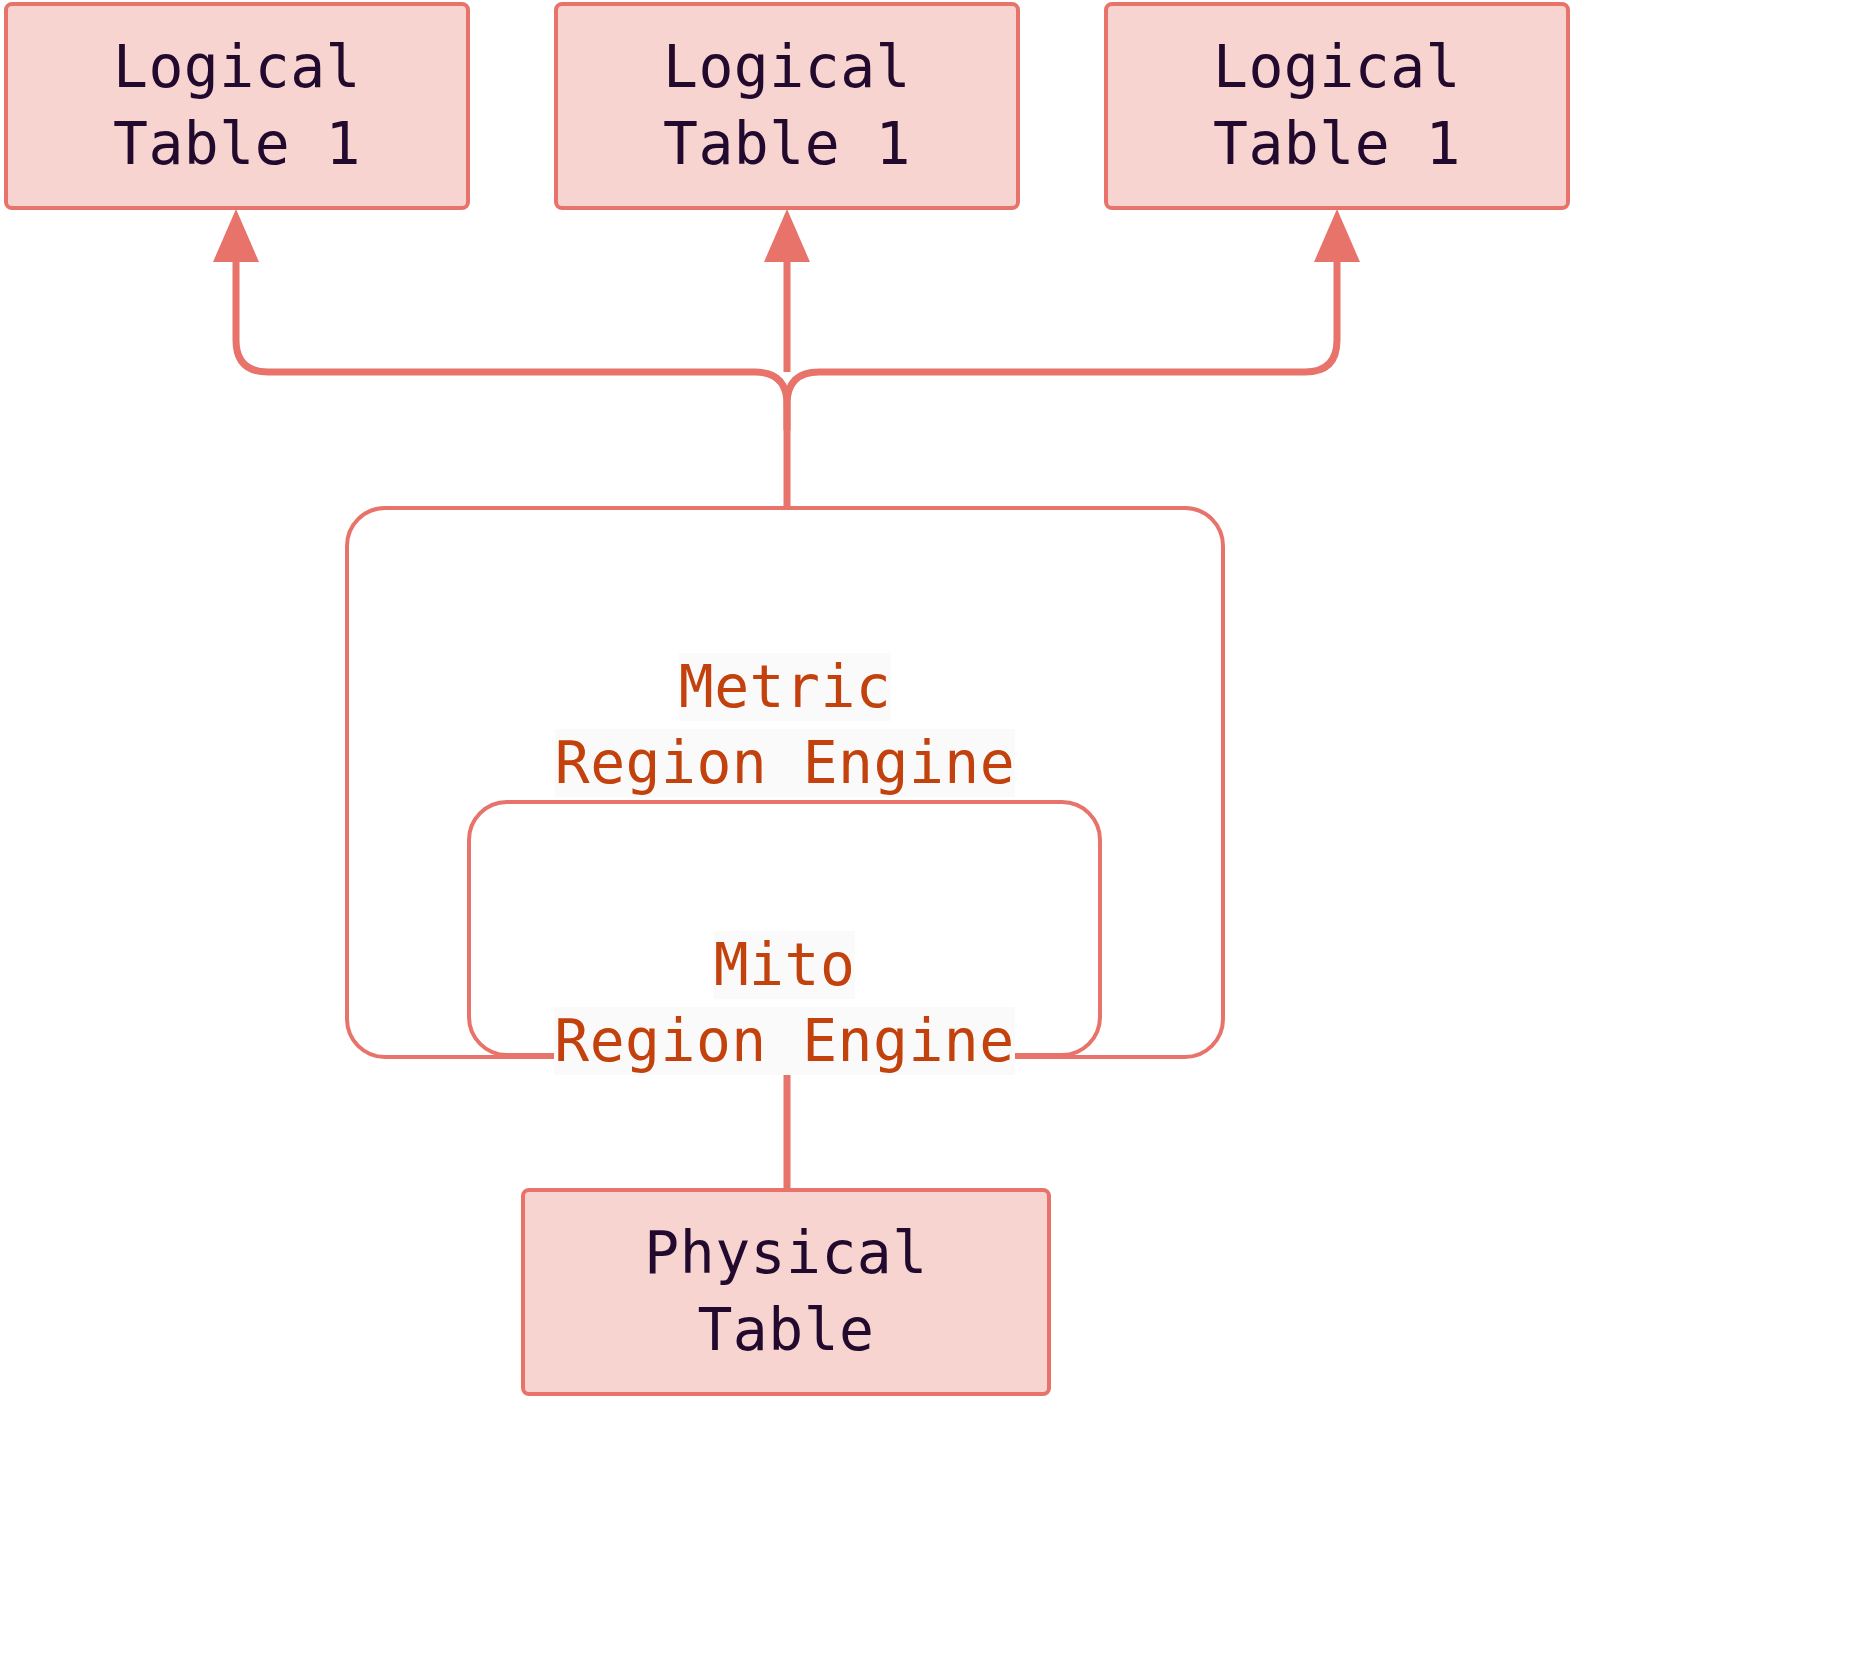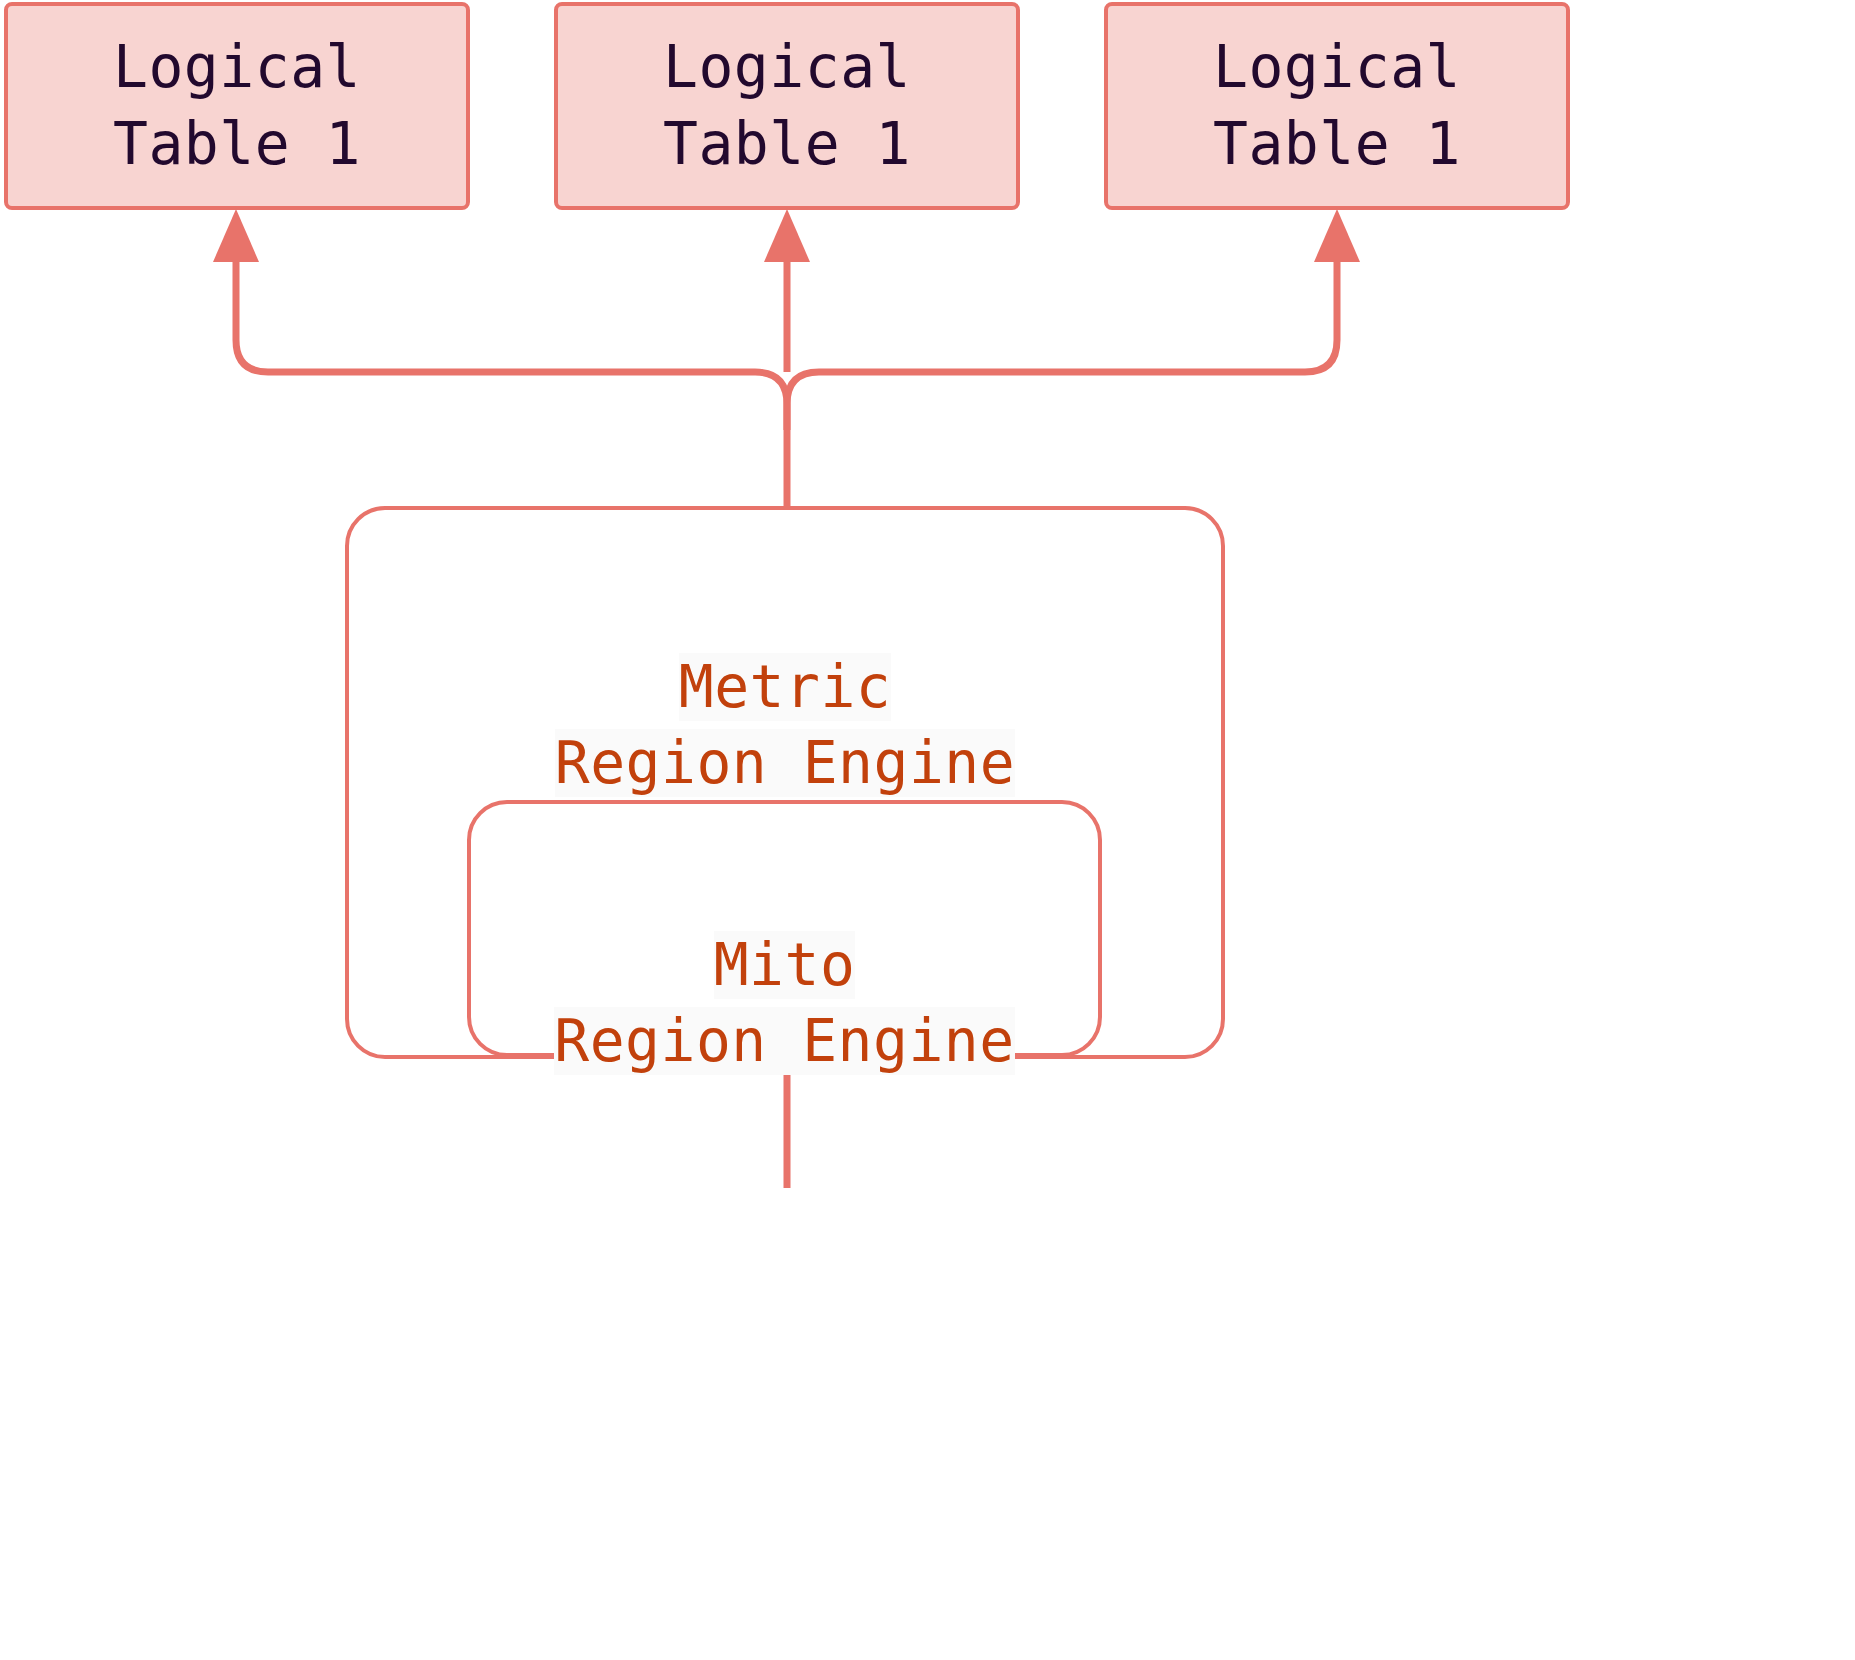--- a/index.html
+++ b/index.html
@@ -69,14 +69,18 @@
     </div>
   </div>
 
   <div class="node round" style="left:467px;top:800px;width:635px;height:257px;">
     <div class="engine-label" style="top:46px;">
       <span>Mito
 Region Engine</span>
     </div>
   </div>
 
+  <div class="node rect" style="left:521px;top:1188px;width:530px;height:208px;">
+    <div class="label">Physical
+Table</div>
+  </div>
 
 </div>
 
 </body></html>

